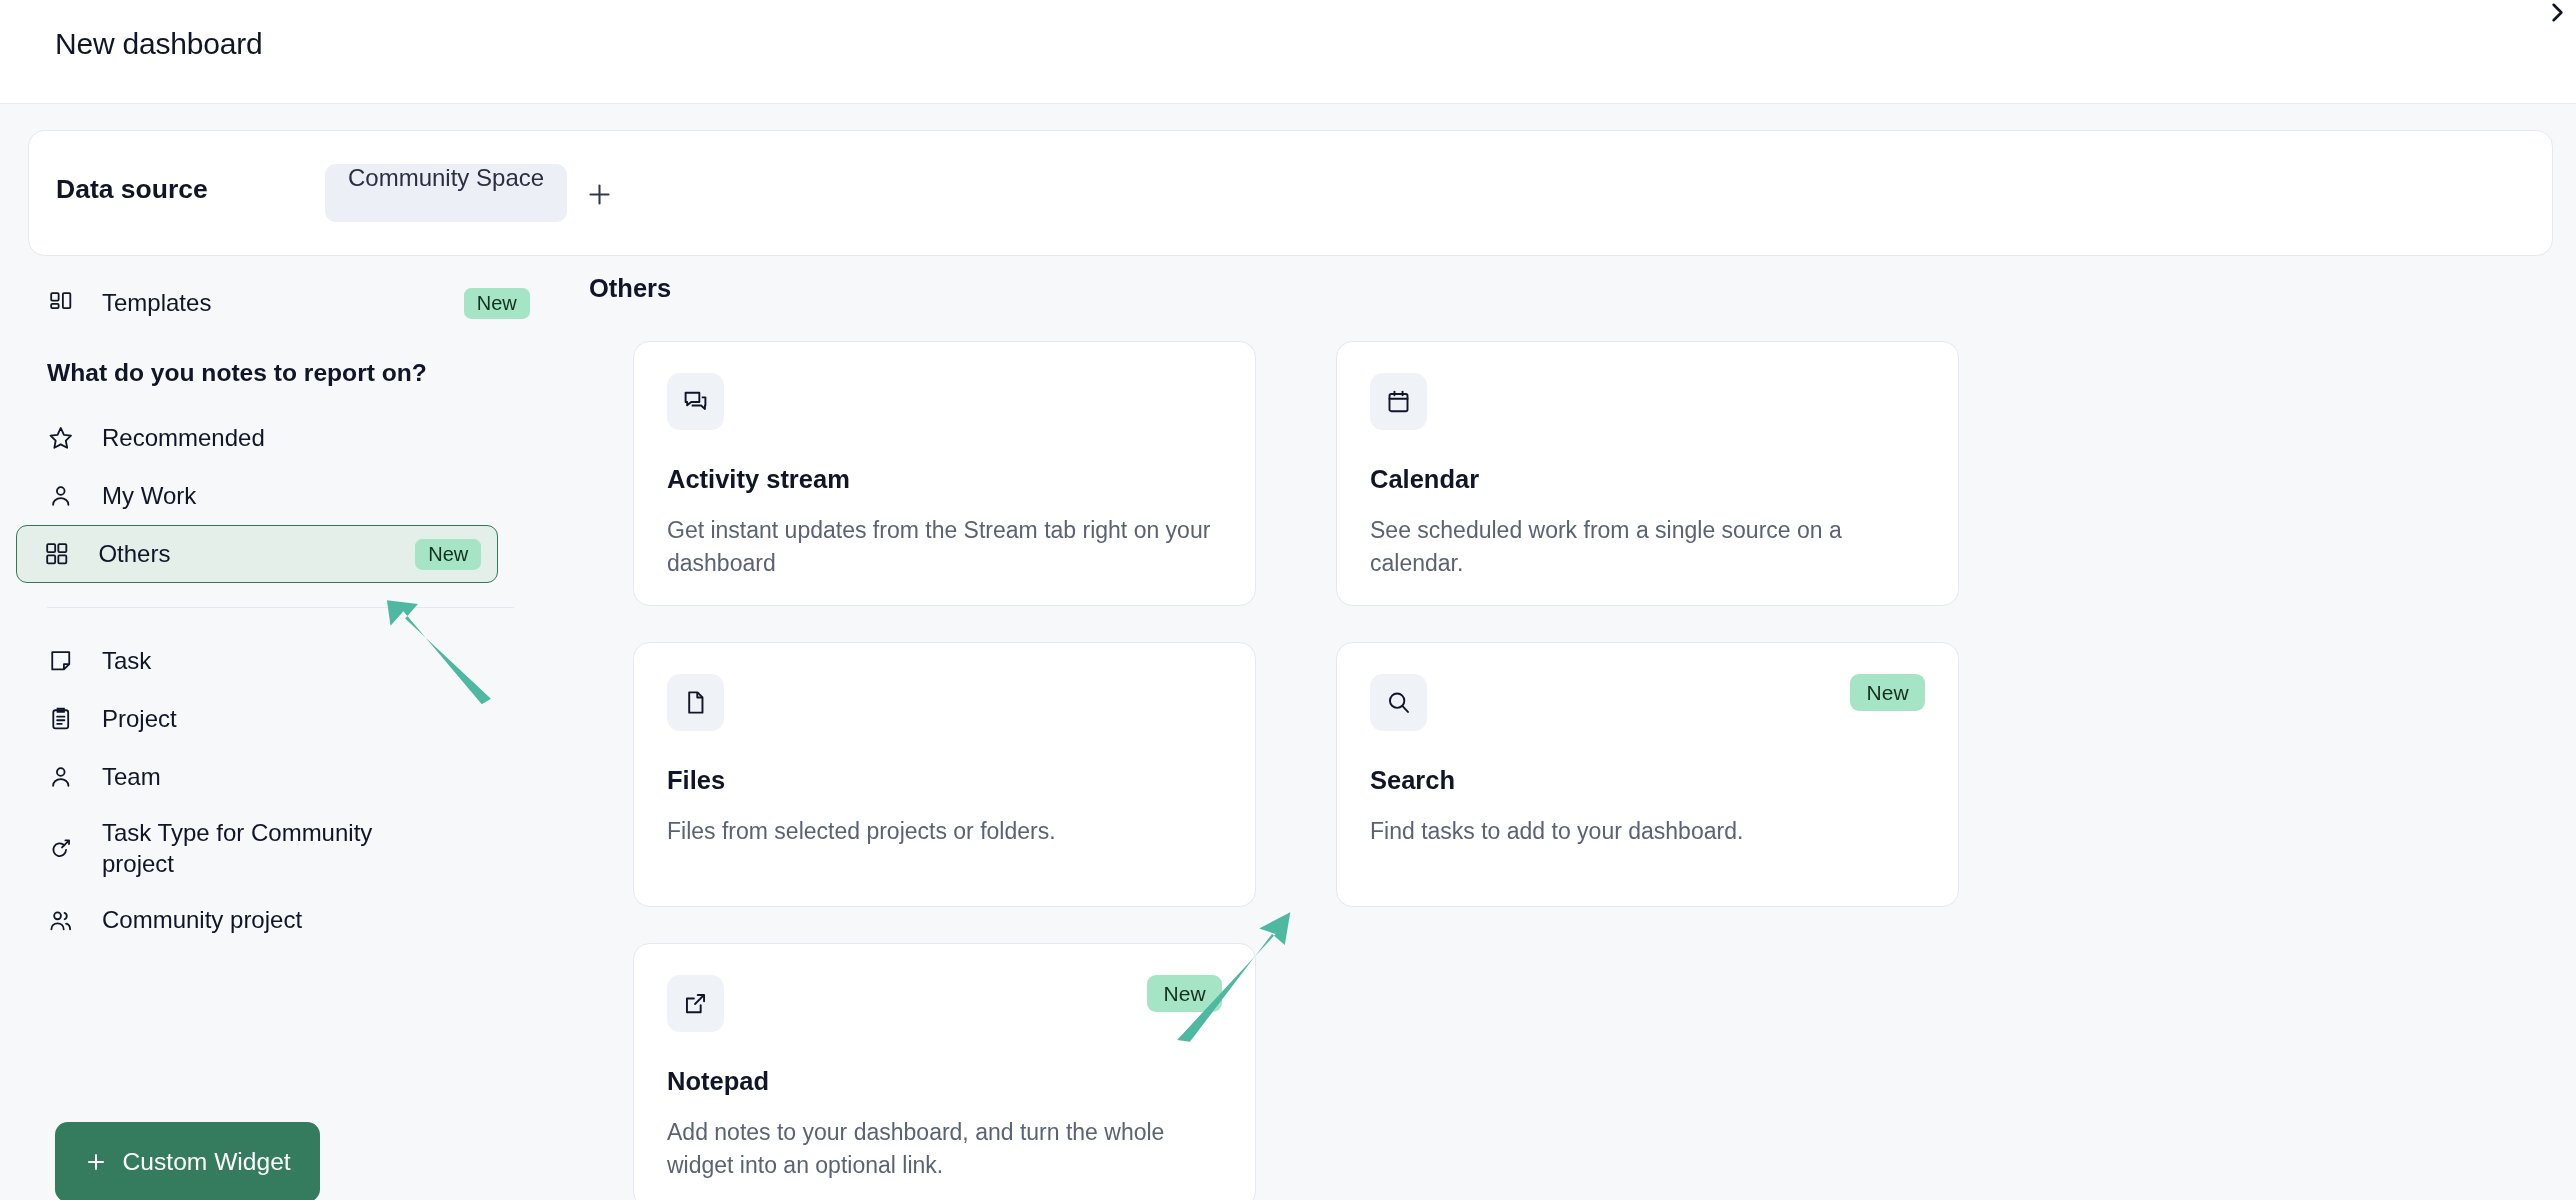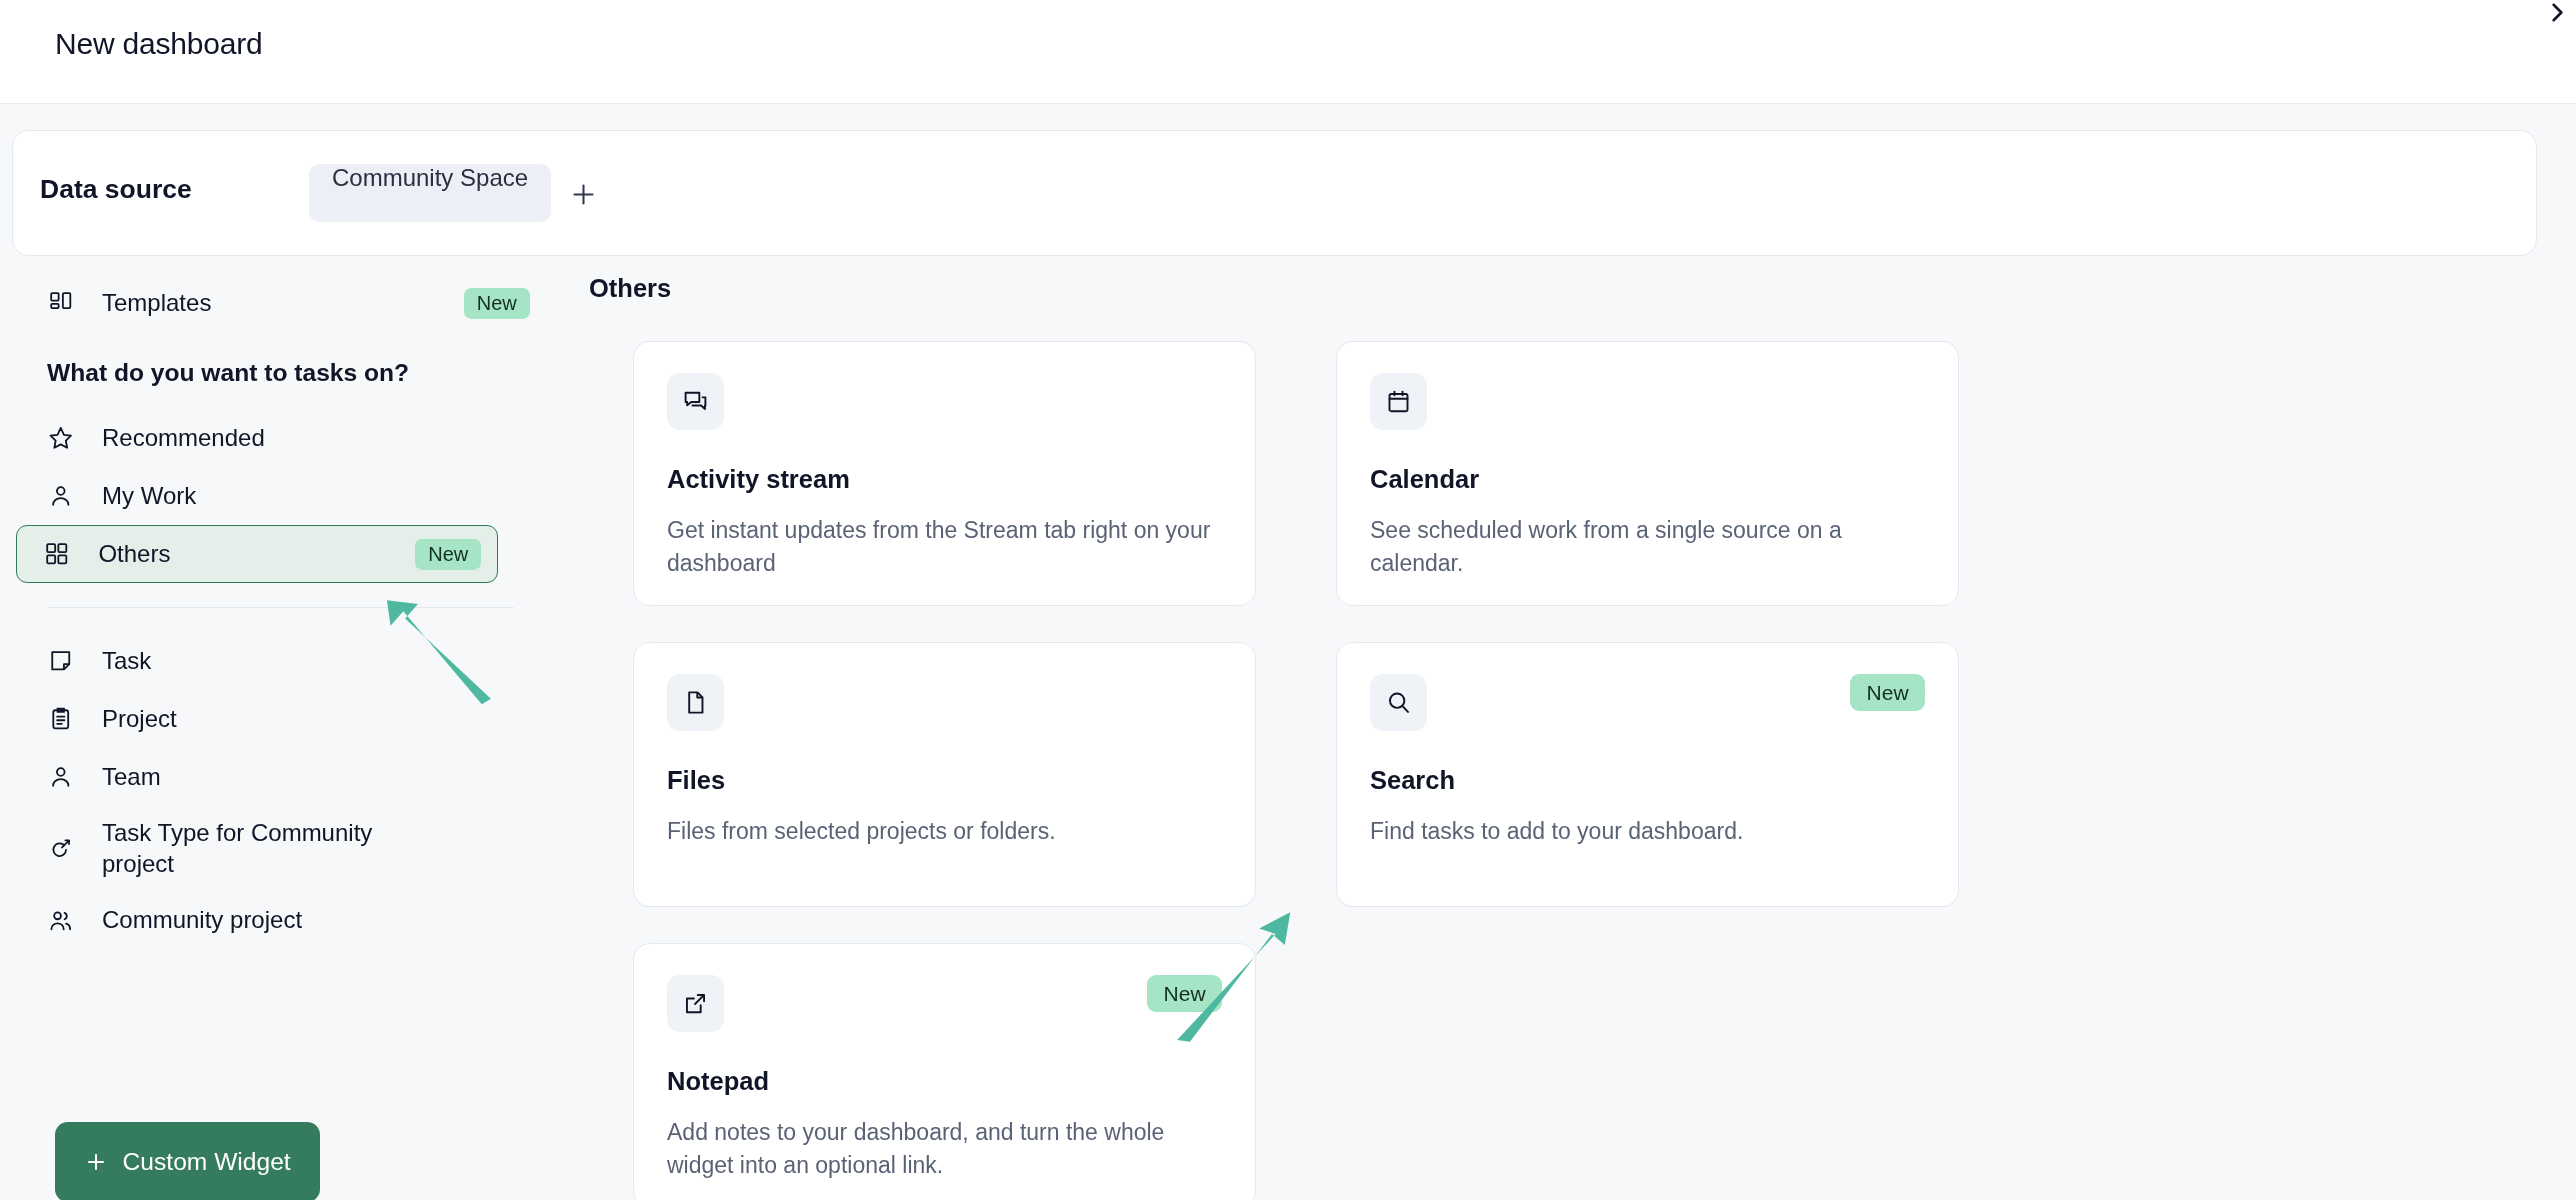--- a/index.html
+++ b/index.html
@@ -33,21 +33,21 @@
     position: absolute;
     right: -7.3px; top: -12.8px;
     width: 51px; height: 51px;
     display: flex; align-items: center; justify-content: center;
     color: #101527;
   }
 
   
   .datasource {
     position: absolute;
-    left: 12px; top: 130px;
+    left: 28px; top: 130px;
     width: 2525px; height: 126px;
     background: #ffffff;
     border: 0.9px solid #e4e8f0;
     border-radius: 16.4px;
   }
   .datasource-label {
     position: absolute;
     left: 27px; top: 43px;
     font-size: 26.5px;
     font-weight: bold;
@@ -241,21 +241,21 @@
       <svg width="25.5" height="25.5" viewBox="0 0 24 24" fill="none" stroke="currentColor" stroke-width="1.7">
           <rect x="3" y="3" width="7" height="7" rx="1"></rect>
           <rect x="3" y="13" width="7" height="4" rx="1"></rect>
           <rect x="14" y="3" width="7" height="14" rx="1"></rect>
         </svg>
     </span>
     <span class="slabel">Templates</span>
     <span class="badge-new">New</span>
   </div>
 
-  <div class="sheading">What do you want to tasks on?</div>
+  <div class="sheading">What do you notes to report on?</div>
 
   <div class="srow">
     <span class="sicon">
       <svg width="25.5" height="25.5" viewBox="0 0 24 24" fill="none" stroke="currentColor" stroke-width="1.7" stroke-linejoin="round">
           <polygon points="12 2.8 15 9.2 21.6 10 16.8 14.8 18 21.4 12 18.2 6 21.4 7.2 14.8 2.4 10 9 9.2"></polygon>
         </svg>
     </span>
     <span class="slabel">Recommended</span>
   </div>
 

